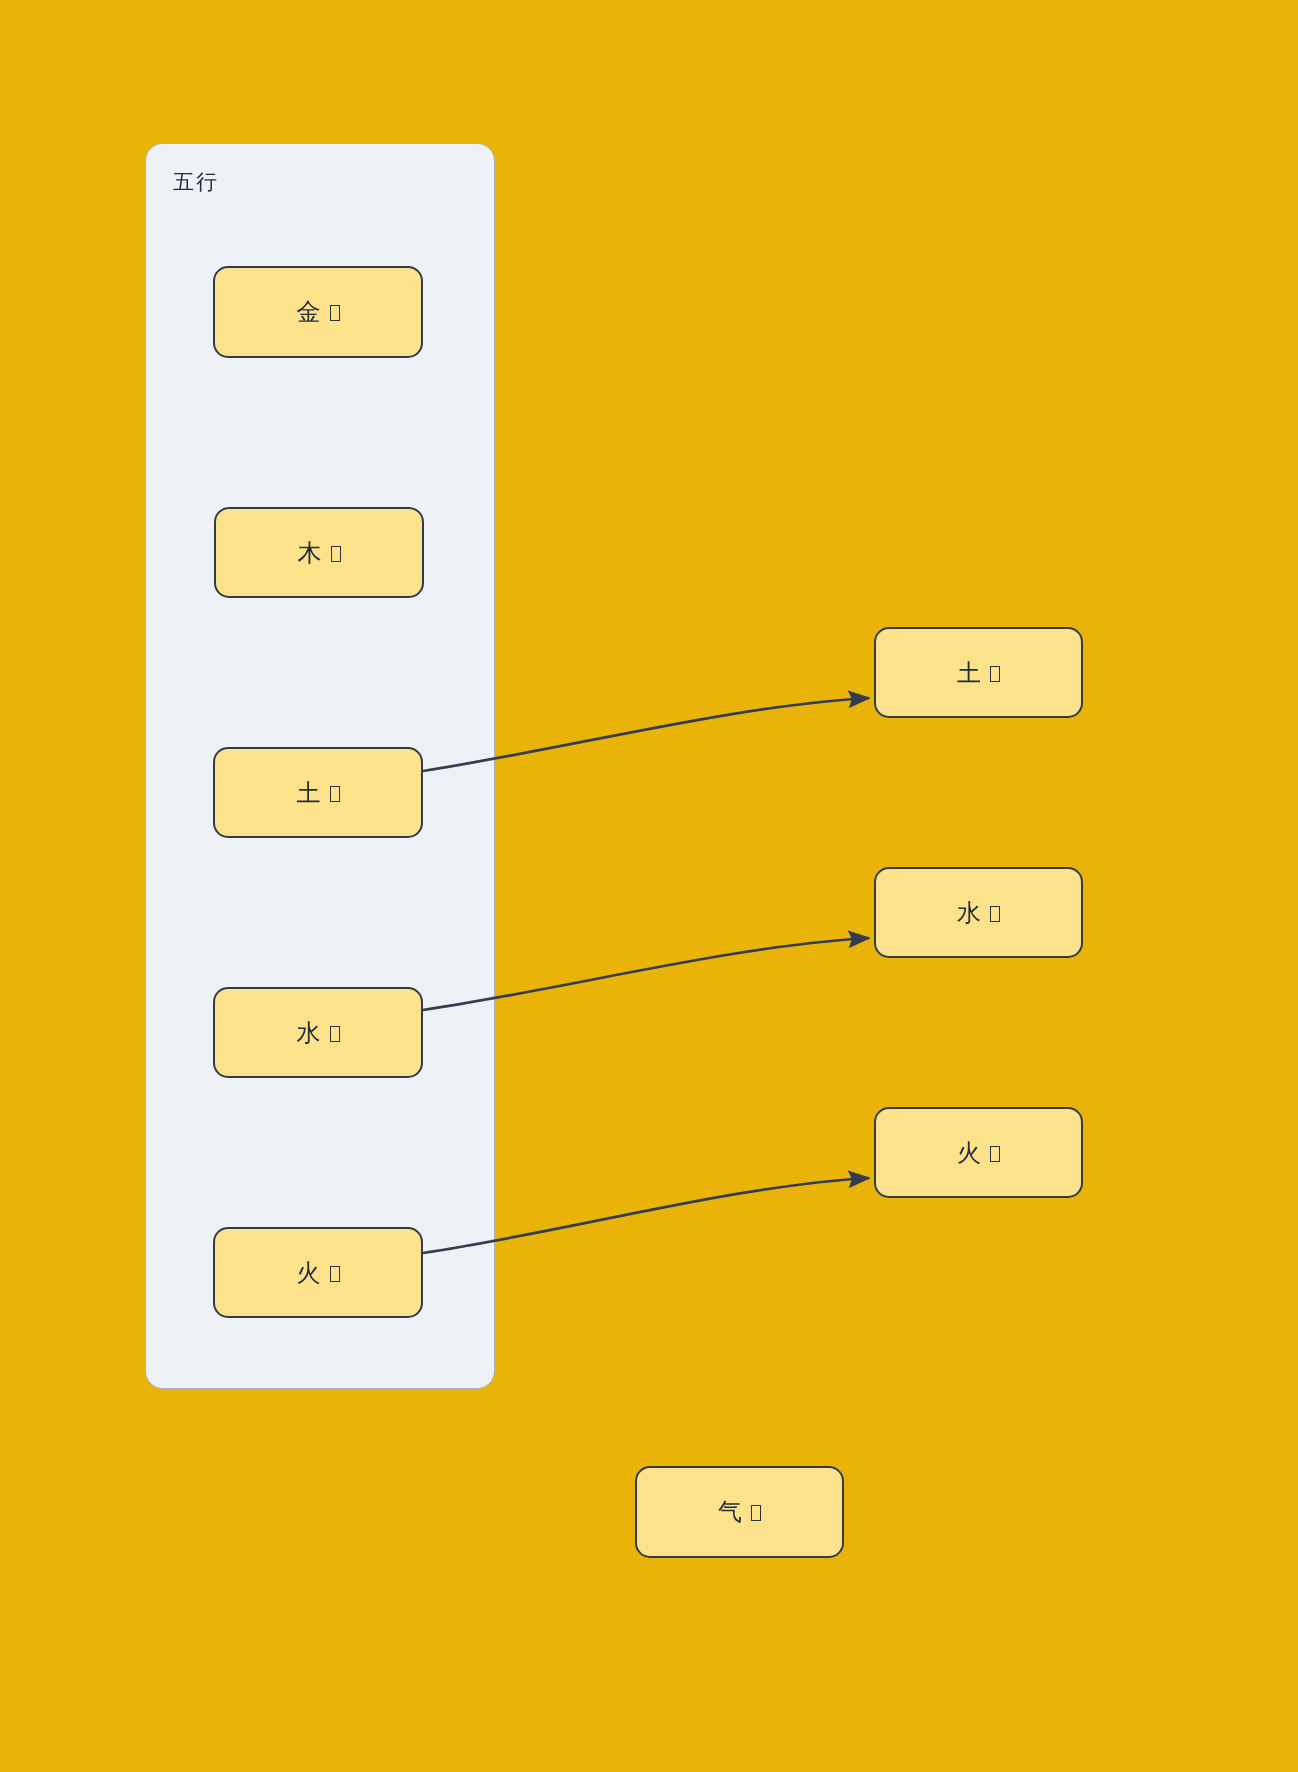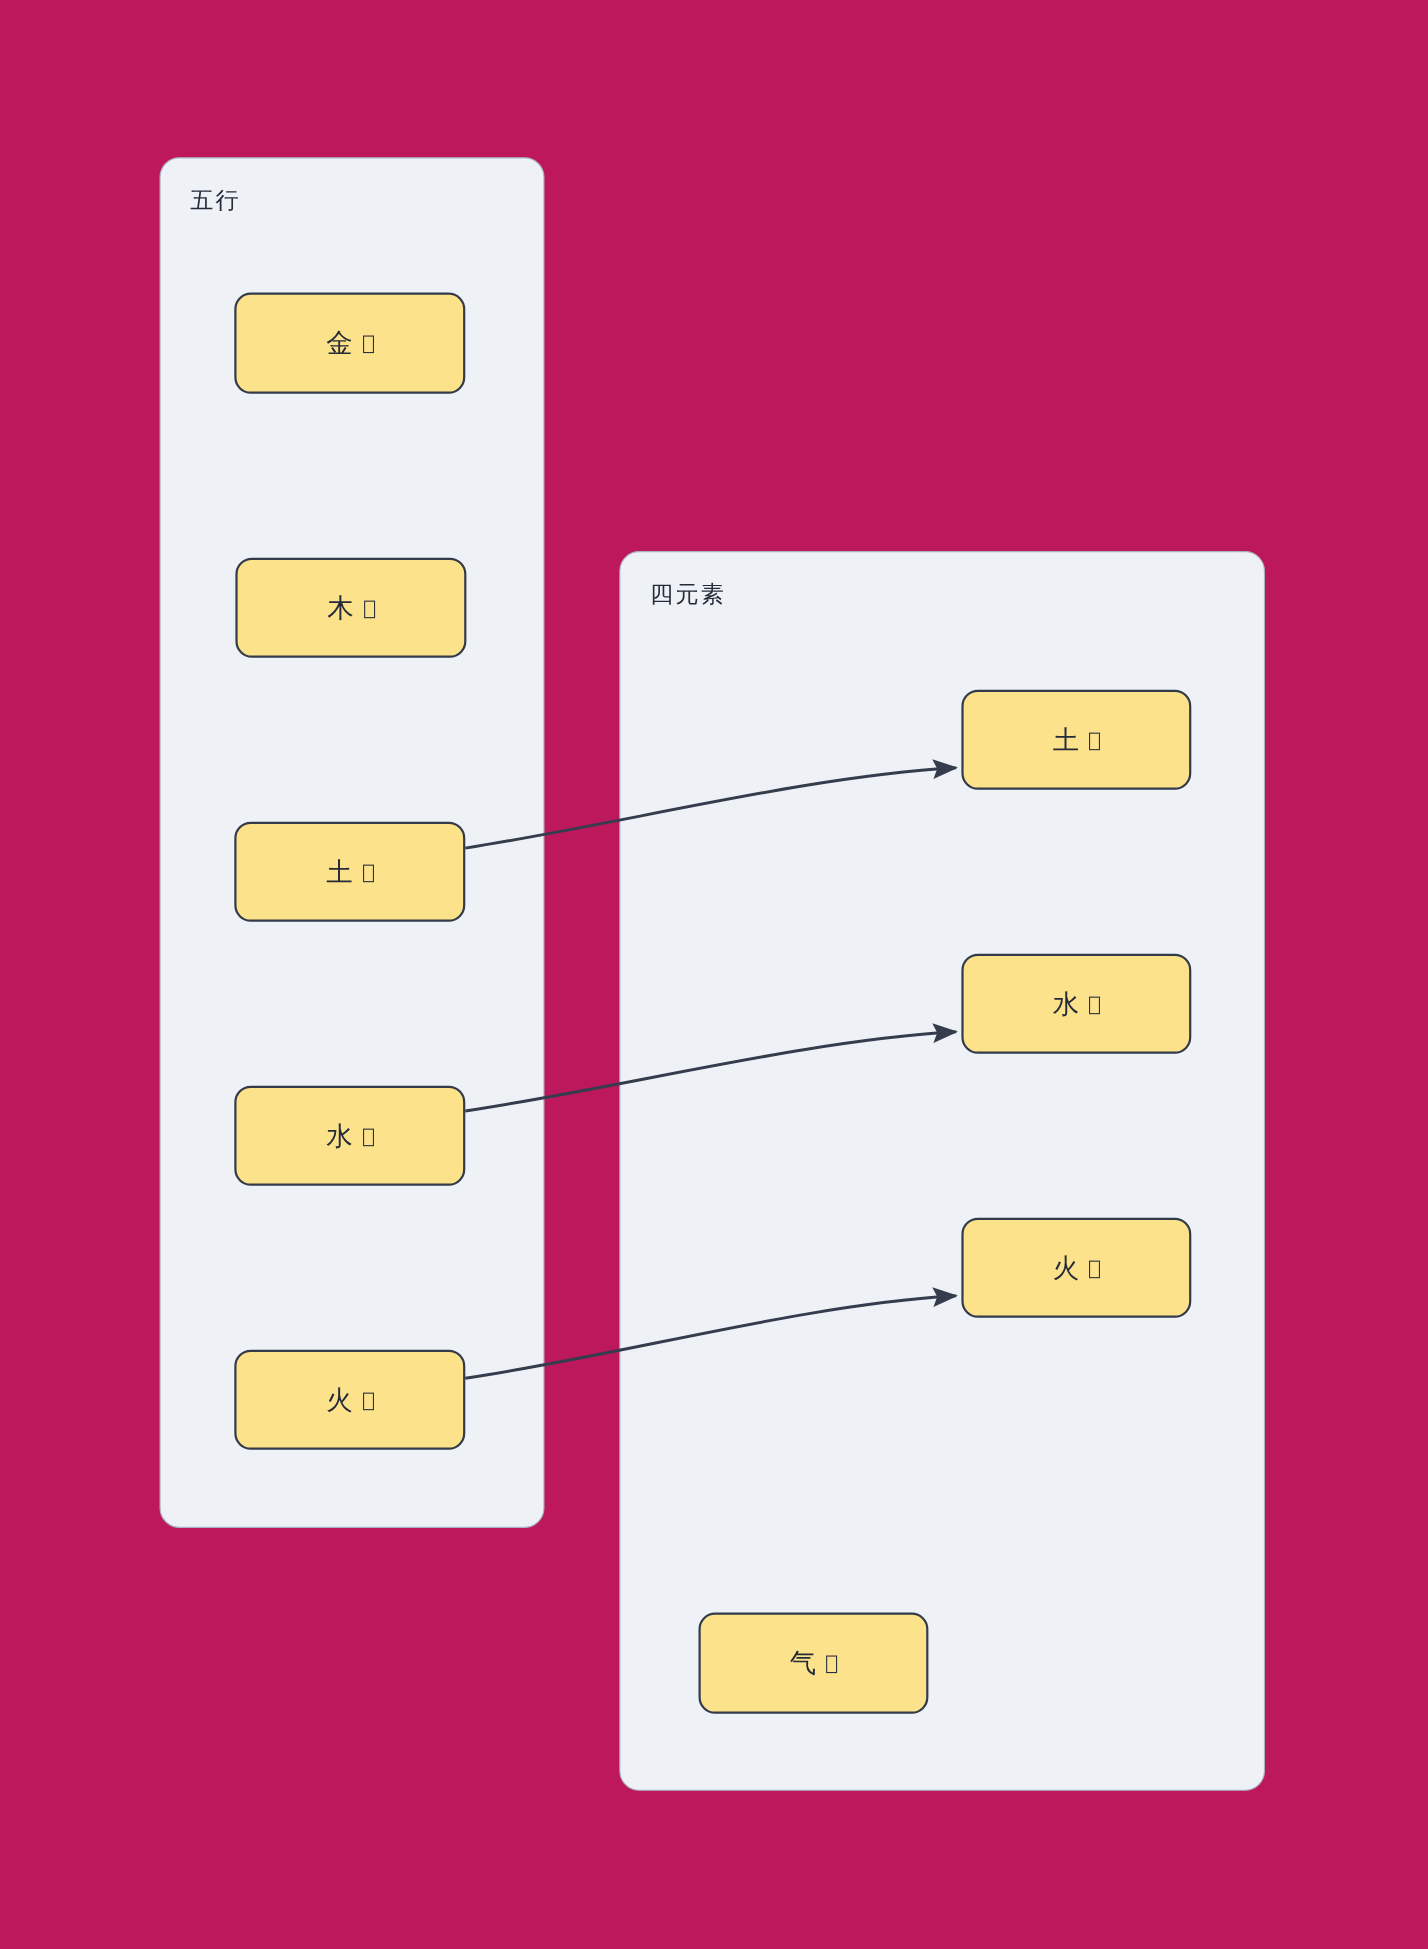--- a/index.html
+++ b/index.html
@@ -5,21 +5,21 @@
   html, body {
     margin: 0;
     padding: 0;
     background: #ffffff;
     font-family: "DejaVu Sans", "Liberation Sans", sans-serif;
   }
   .canvas {
     position: relative;
     width: 1298px;
     height: 1772px;
-    background: #be185d;
+    background: #eab308;
     overflow: hidden;
   }
   .group {
     position: absolute;
     background: #eef2f7;
     border: 1.5px solid #a9b2c2;
     border-radius: 18px;
     box-sizing: border-box;
   }
   .group-label {
@@ -64,23 +64,20 @@
 </style>
 </head>
 <body>
 
 <div class="canvas">
 
   <div class="group" style="left:145px; top:143px; width:350px; height:1246px;">
     <span class="group-label">五行</span>
   </div>
 
-  <div class="group" style="left:563px; top:501px; width:587px; height:1127px;">
-    <span class="group-label">四元素</span>
-  </div>
 
   <svg class="edges" width="1298" height="1772" viewBox="0 0 1298 1772">
     <defs>
       <marker id="arrowhead" markerUnits="userSpaceOnUse" markerWidth="26" markerHeight="20" refX="21" refY="9" orient="auto">
         <path d="M0,0 L23,9 L0,18 L4,9 z" fill="#343c4d"></path>
       </marker>
     </defs>
     <path d="M423,771 C 570,748 730,706 869,698" fill="none" stroke="#343c4d" stroke-width="2.7" marker-end="url(#arrowhead)"></path>
     <path d="M423,1010 C 570,988 730,946 869,938" fill="none" stroke="#343c4d" stroke-width="2.7" marker-end="url(#arrowhead)"></path>
     <path d="M423,1253 C 570,1231 730,1186 869,1178" fill="none" stroke="#343c4d" stroke-width="2.7" marker-end="url(#arrowhead)"></path>

